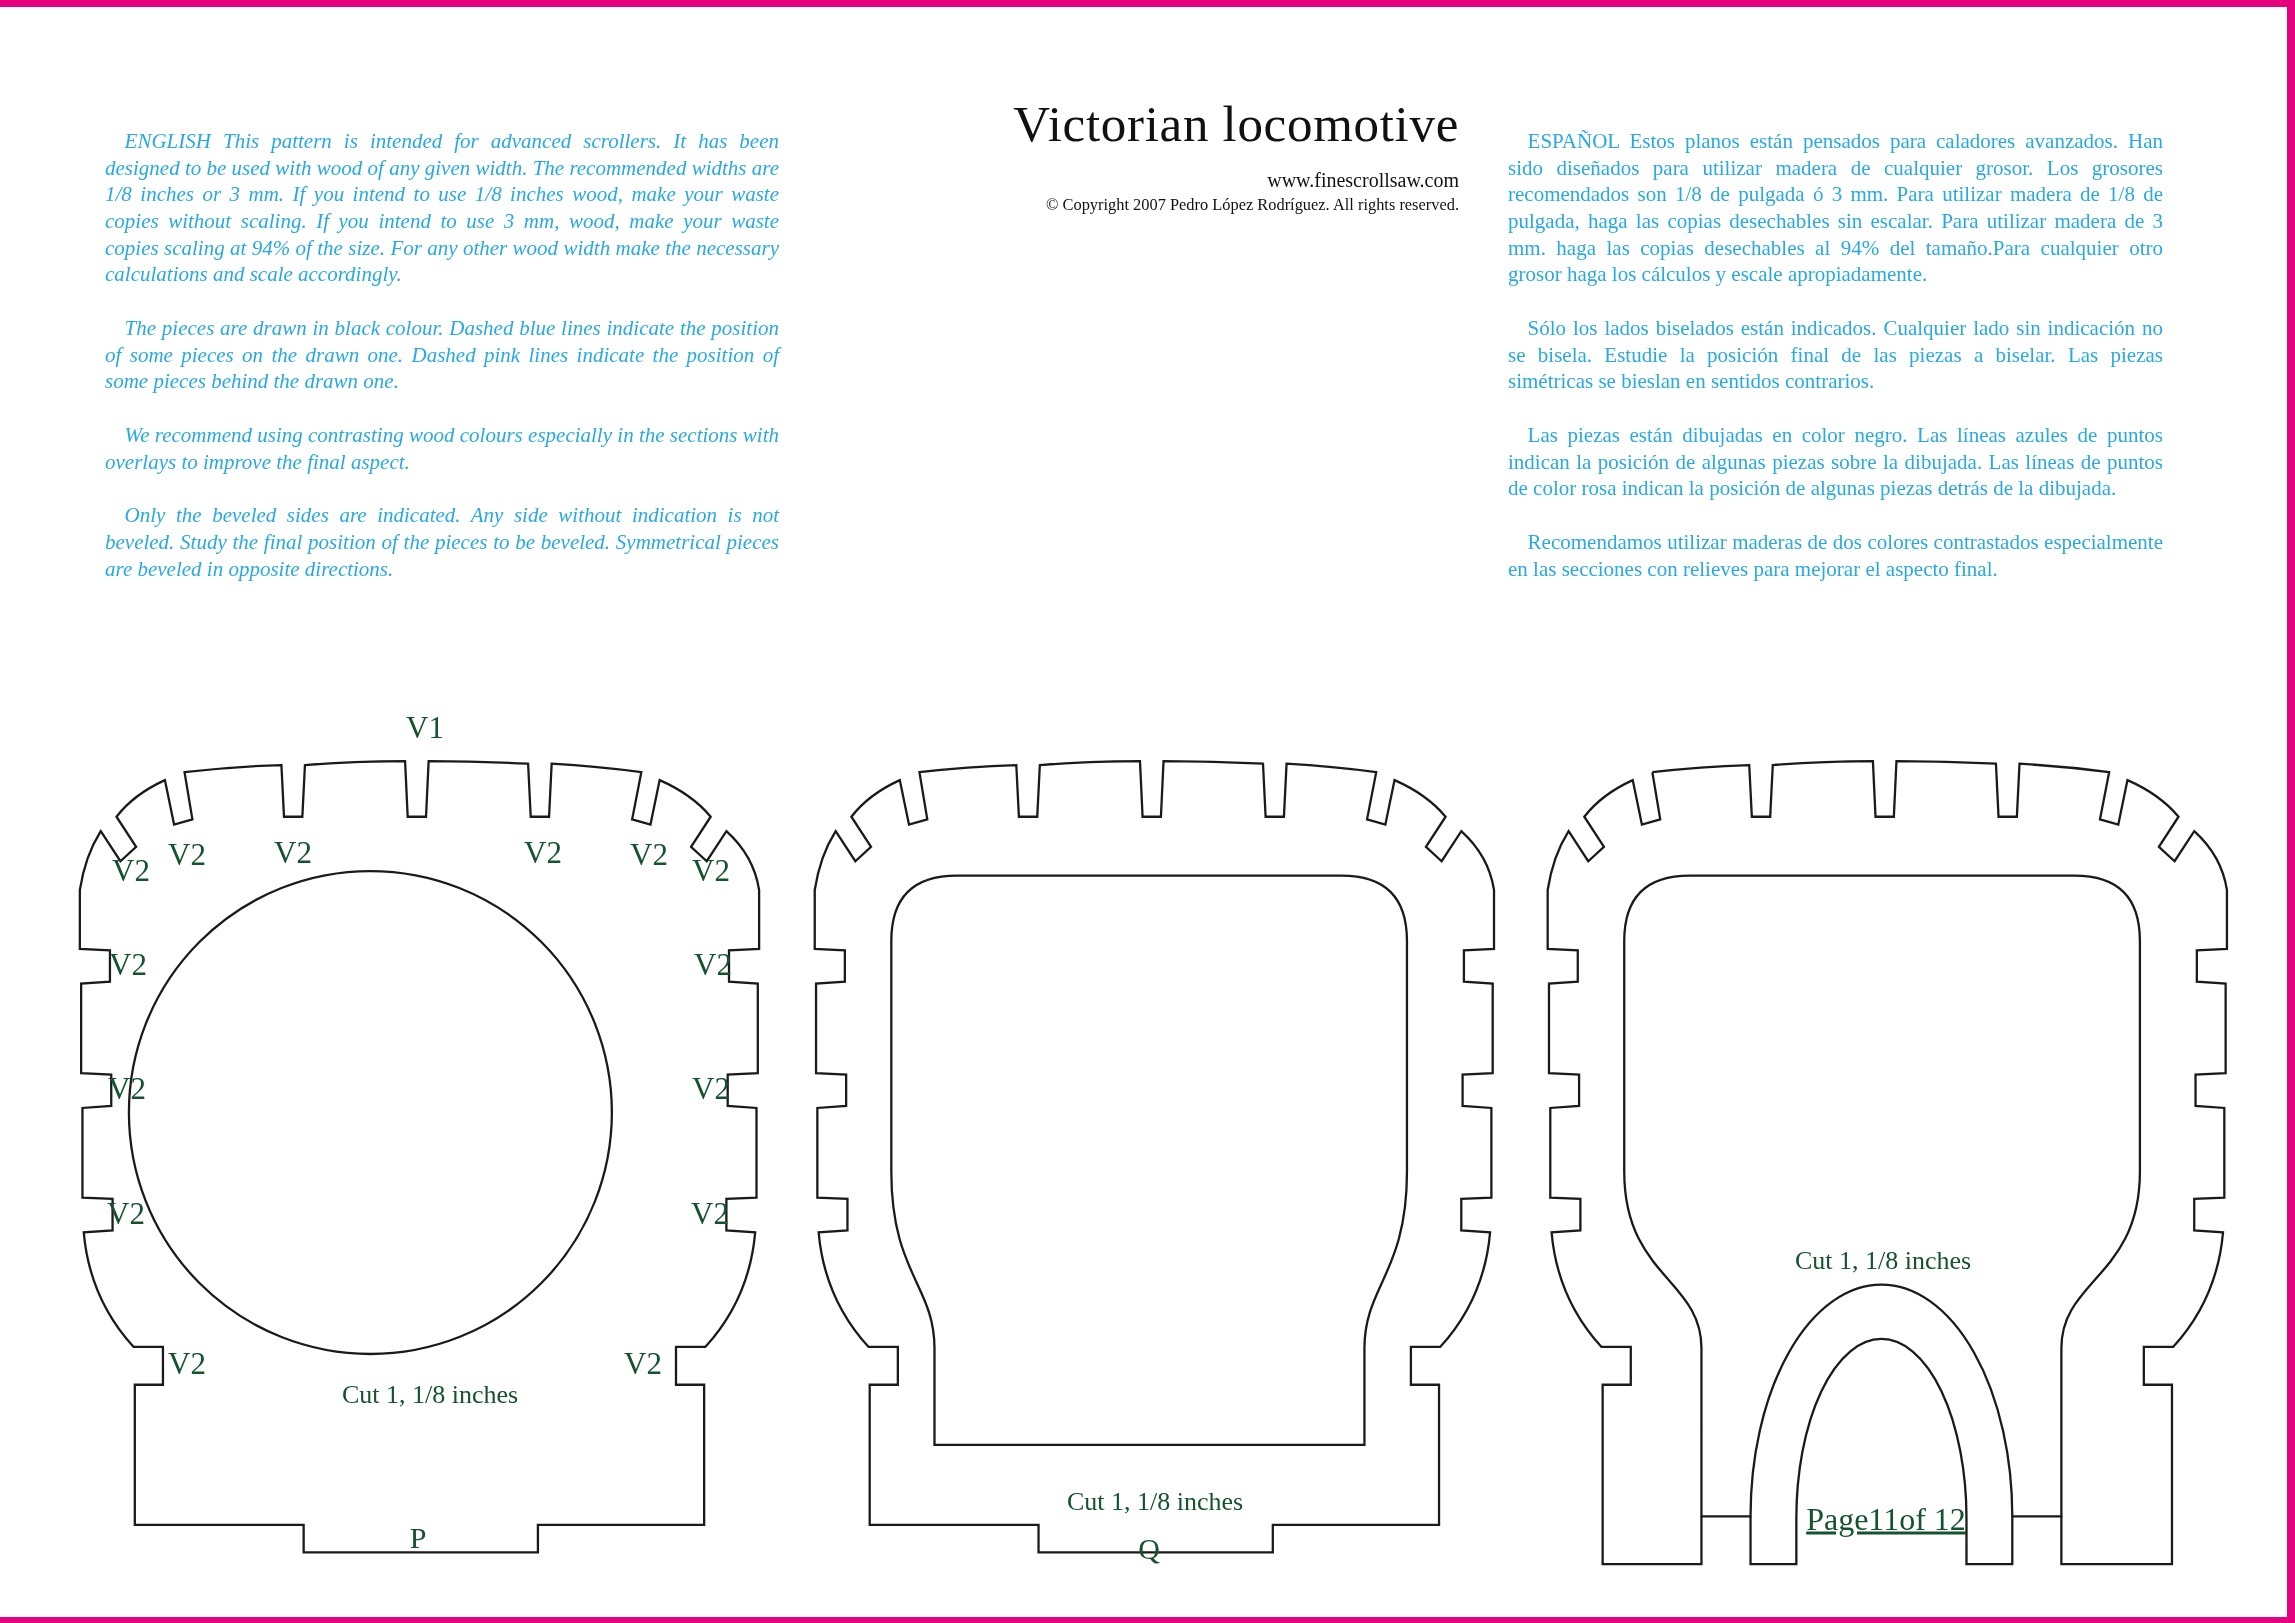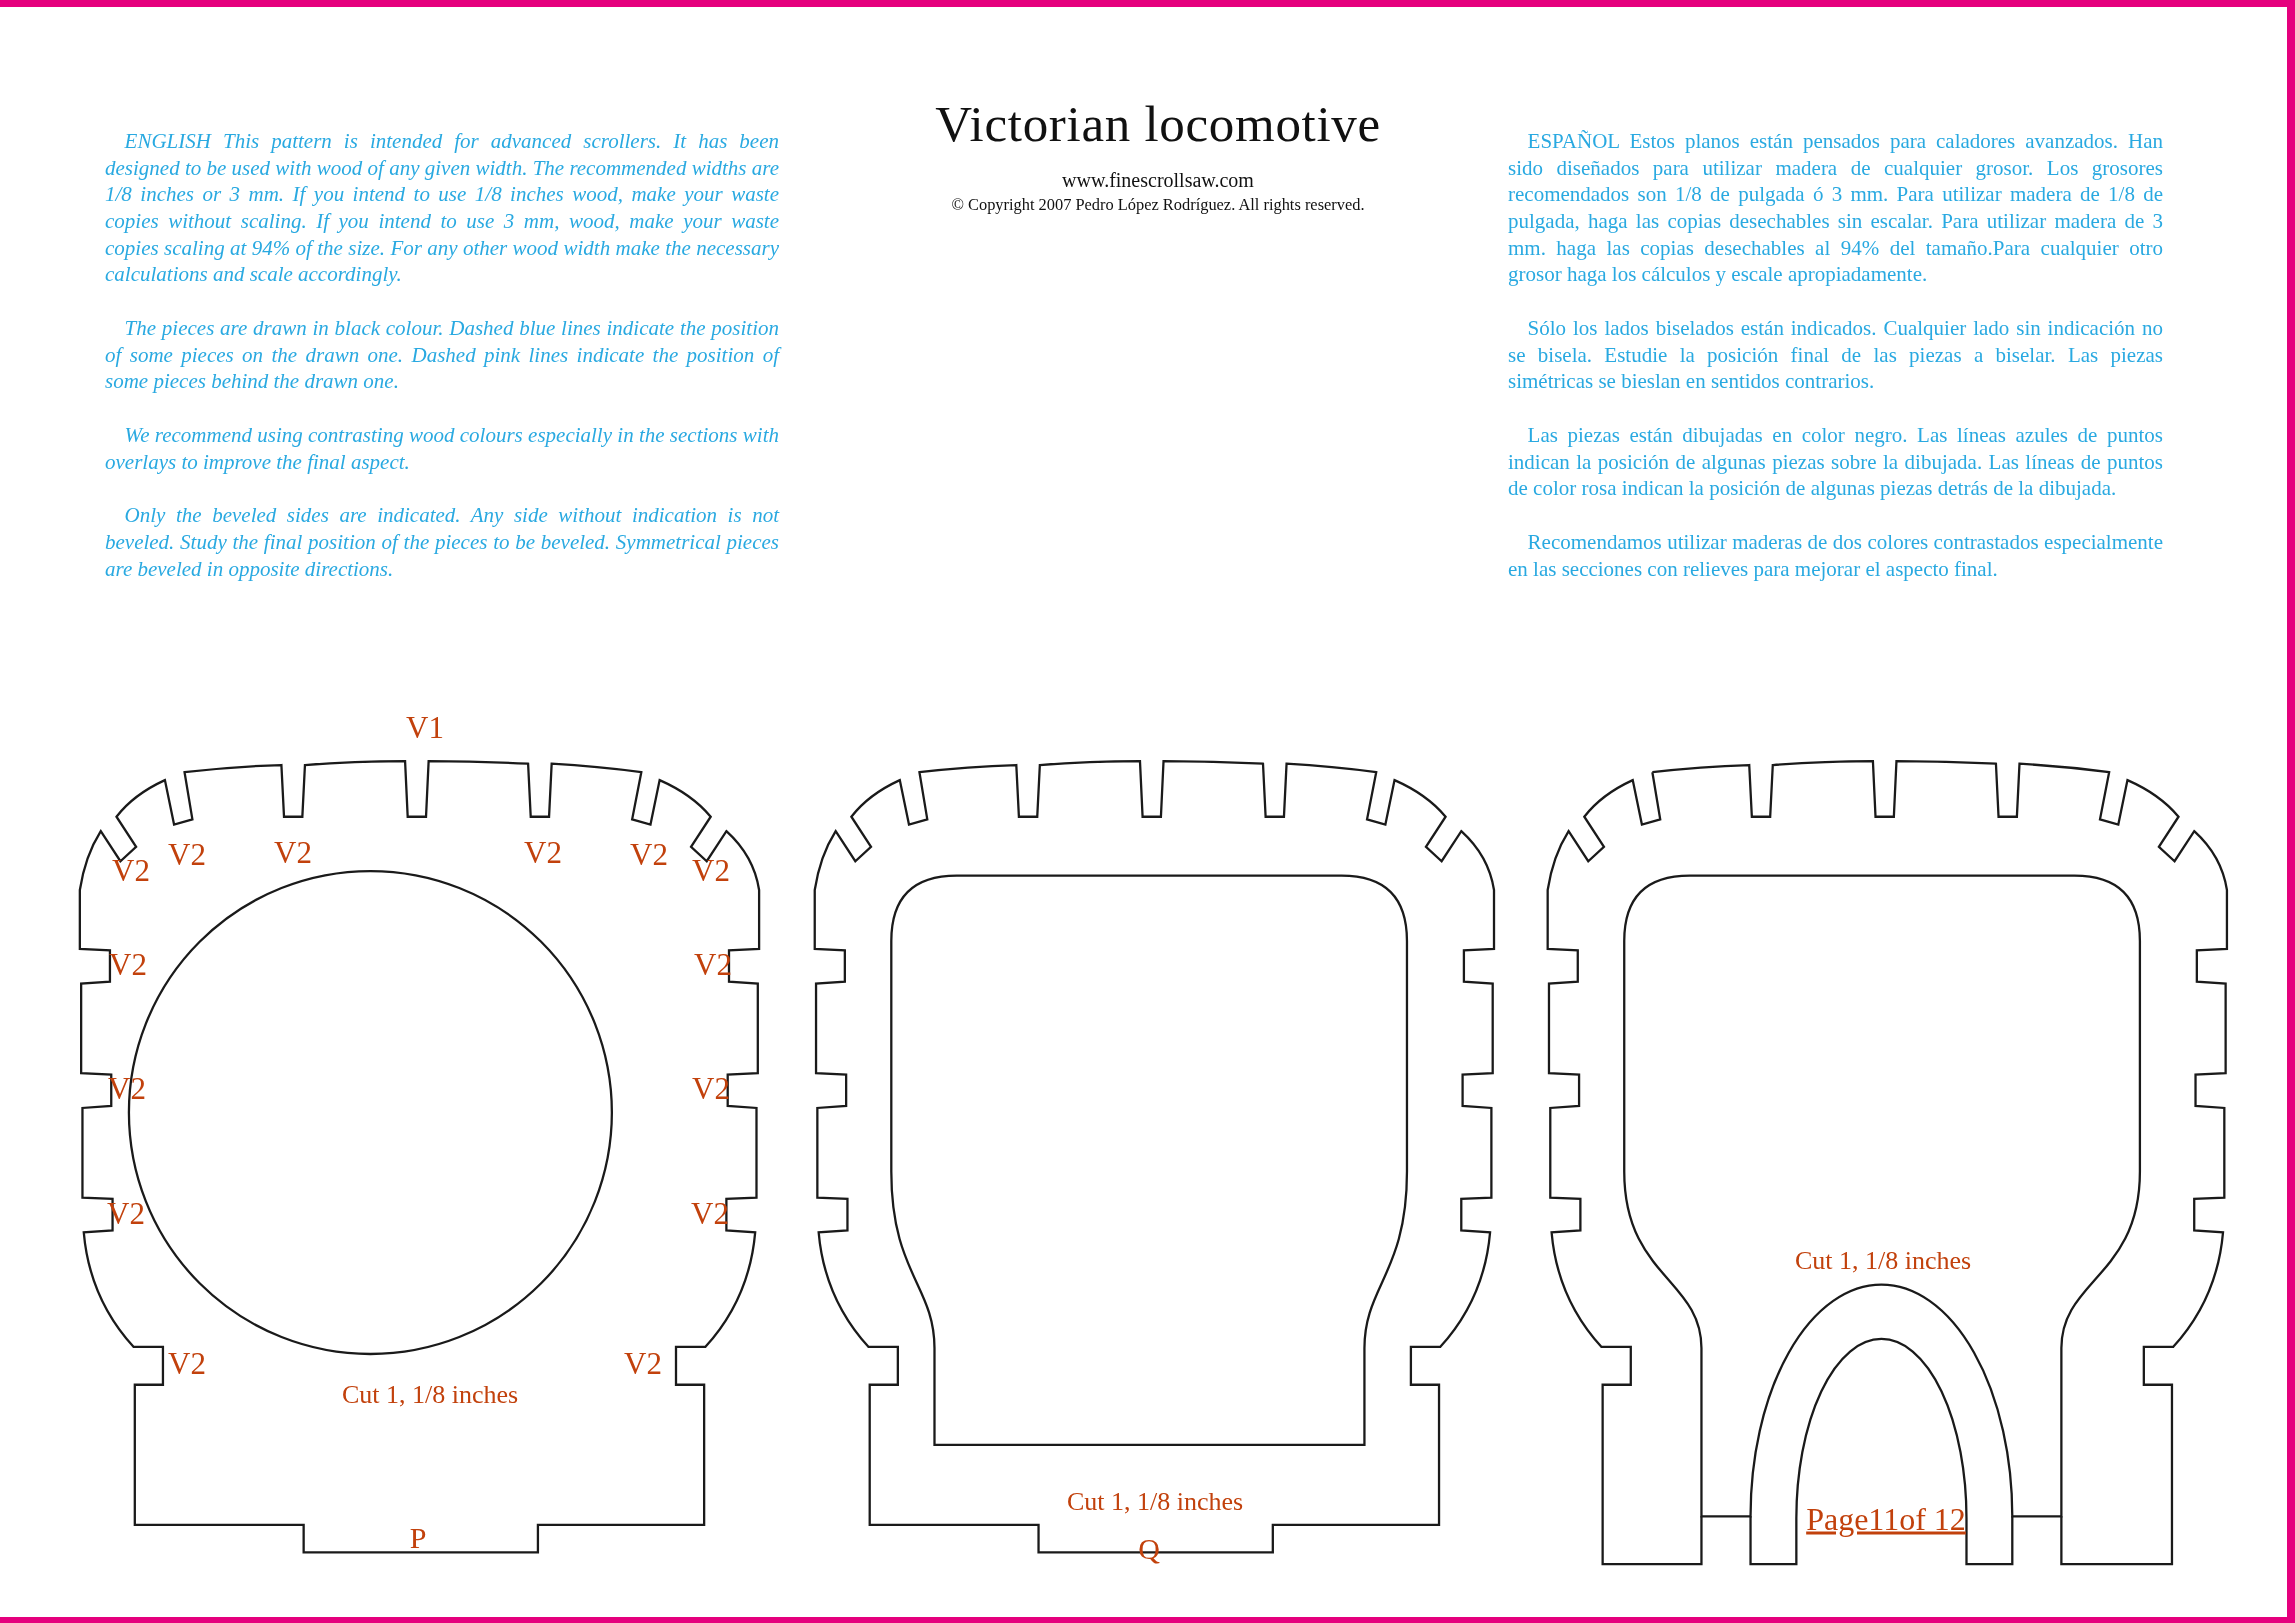--- a/index.html
+++ b/index.html
@@ -1,31 +1,31 @@
 <!DOCTYPE html>
 <html style="font-size:10.5px"><head>
 <meta charset="utf-8">
 <style>
   html,body{margin:0;padding:0;background:#fff;}
   .page{position:relative;width:2295px;height:1623px;background:#ffffff;overflow:hidden;
         font-family:"Liberation Serif", serif;}
   .border-top{position:absolute;left:0;top:0;width:2295px;height:7.2px;background:#e5007d;}
   .border-right{position:absolute;right:0;top:0;width:8.5px;height:1623px;background:#e5007d;}
   .border-bottom{position:absolute;left:0;bottom:0;width:2295px;height:5.9px;background:#e5007d;}
-  .header{position:absolute;left:857px;top:98px;width:602px;text-align:center;color:#111;}
+  .header{position:absolute;left:857px;top:98px;width:602px;text-align:right;color:#111;}
   .title{font-size:51px;line-height:1.05;letter-spacing:0.7px;}
   .website{font-size:20px;margin-top:17px;}
   .copyright{font-size:16.4px;margin-top:3.9px;}
   .col{position:absolute;top:128px;color:#29a9e1;font-size:21px;line-height:1.27;text-align:justify;}
   .col p{margin:0 0 27px 0;text-indent:19.6px;}
   .col-en{left:105px;width:674px;font-style:italic;}
   .col-es{left:1486px;width:655px;margin-left:22px;}
   svg.patterns{position:absolute;left:0;top:0;width:2295px;height:1623px;}
   svg.patterns path, svg.patterns circle{fill:none;stroke:#1a1a1a;stroke-width:3.5px;stroke-linejoin:miter;}
-  .lbl{position:absolute;transform:translate(-50%,-50%);color:#c2410c;white-space:nowrap;}
+  .lbl{position:absolute;transform:translate(-50%,-50%);color:#14532d;white-space:nowrap;}
   .v-lbl{font-size:31px;}
   .cut-lbl{font-size:26px;}
   .letter-lbl{font-size:30px;}
   .page-lbl{font-size:32px;text-decoration:underline;}
 </style>
 </head>
 <body>
 
 <div class="page">
 

